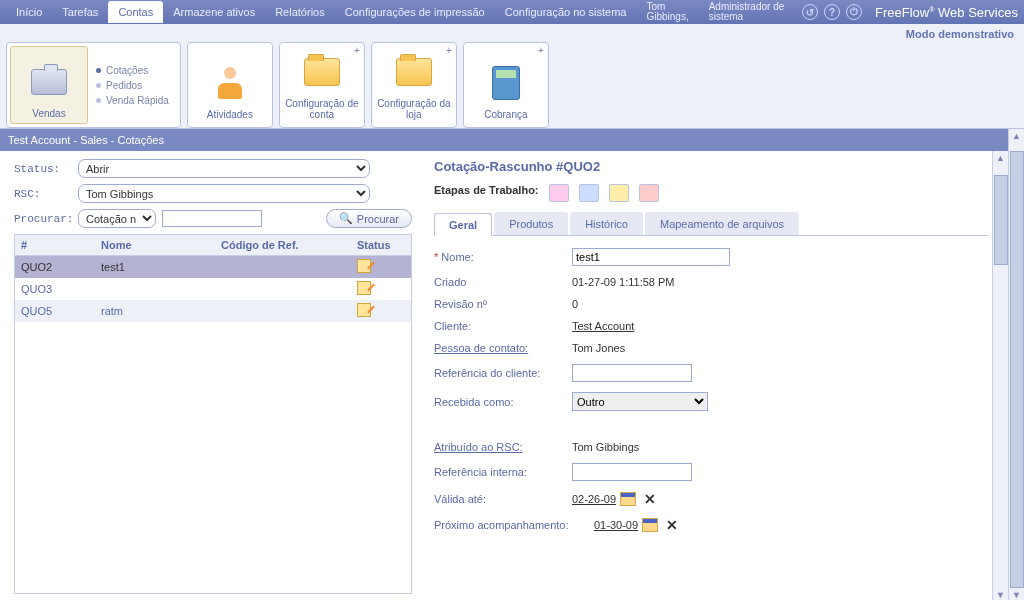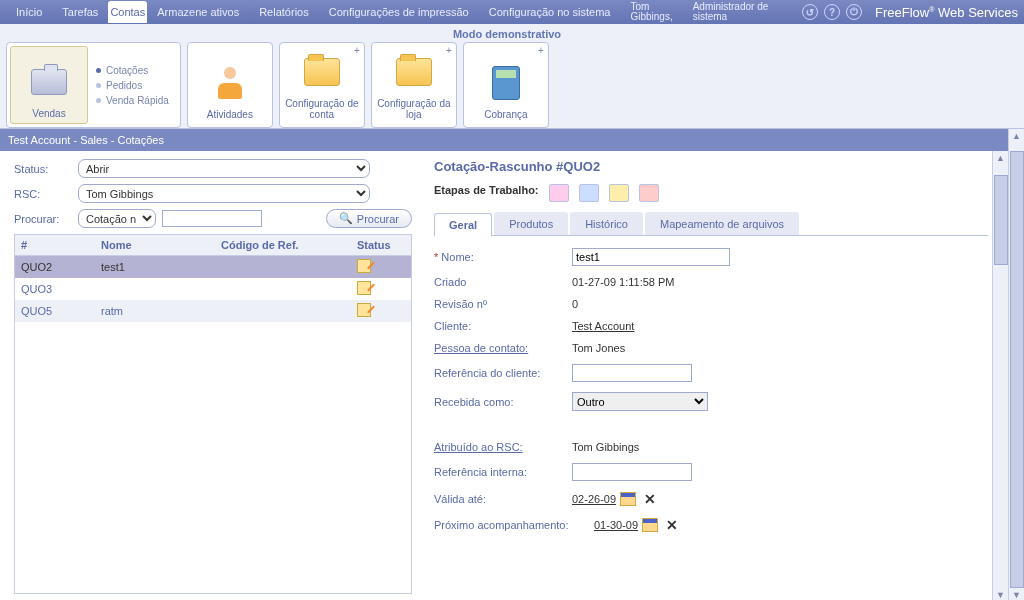--- a/index.html
+++ b/index.html
@@ -1,40 +1,40 @@
 <!DOCTYPE html>
 <html><head>
 <meta charset="utf-8">
 <style>
 * { margin: 0; padding: 0; box-sizing: border-box; font-family: Arial, sans-serif; }
 body { width: 1024px; height: 600px; overflow: hidden; background: #fff; font-size: 11px; color: #333; }
 .topbar { background: linear-gradient(#7b89c2, #6374b4); height: 24px; display: flex; align-items: center; color: #fff; padding: 0 6px; }
 .topbar .menu-item { padding: 4px 10px; color: #e8ecff; cursor: pointer; font-size: 11px; }
-.topbar .menu-item.active { background: #fff; color: #5a6aa8; border-radius: 3px 3px 0 0; padding: 5px 2px 5px; }
+.topbar .menu-item.active { background: #fff; color: #5a6aa8; border-radius: 3px 3px 0 0; padding: 5px 10px 5px; }
 .topbar .user-block { padding: 0 10px; font-size: 10px; line-height: 10px; color: #e8ecff; }
 .topbar .spacer { flex: 1; }
 .topbar .icon-circle { width: 16px; height: 16px; border: 1.5px solid #ccd4ff; border-radius: 50%; margin: 0 3px; display: inline-flex; align-items: center; justify-content: center; color: #ccd4ff; font-size: 10px; font-weight: bold; cursor: pointer; }
 .topbar .brand { color: #fff; font-size: 13px; margin-left: 10px; }
 .topbar .brand sup { font-size: 7px; }
-.demo-strip { text-align: center; padding: 4px 10px 0 0; font-size: 11px; color: #6374b4; font-weight: bold; background: #eef0f8; }
+.demo-strip { text-align: right; padding: 4px 10px 0 0; font-size: 11px; color: #6374b4; font-weight: bold; background: #eef0f8; }
 .ribbon { background: #eef0f8; padding: 2px 6px 0px; display: flex; gap: 6px; border-bottom: 1px solid #b9c2e0; }
 .ribbon-group { border: 1px solid #b9c2e0; border-radius: 4px; background: #fff; display: flex; align-items: center; padding: 3px; position: relative; }
 .ribbon-btn { width: 78px; height: 78px; display: flex; flex-direction: column; align-items: center; justify-content: flex-end; padding-bottom: 4px; font-size: 10px; color: #5a6aa8; cursor: pointer; border-radius: 3px; text-align: center; line-height: 11px; }
 .ribbon-btn.selected { background: #f5f1e2; border: 1px solid #d6c98f; }
 .ribbon-btn .ico { width: 40px; height: 40px; margin-bottom: 6px; display: flex; align-items: center; justify-content: center; }
 .ribbon-sub { display: flex; flex-direction: column; justify-content: center; padding: 0 8px; font-size: 10px; color: #7a85b0; }
 .ribbon-sub div { padding: 2px 0; display: flex; align-items: center; gap: 5px; }
 .ribbon-sub .dot { width: 5px; height: 5px; border-radius: 50%; background: #b9c2e0; }
 .ribbon-sub .dot.active { background: #5a6aa8; }
 .plus-badge { position: absolute; top: 2px; right: 4px; font-size: 10px; color: #7a85b0; }
 .breadcrumb-bar { background: #7b89c2; color: #fff; padding: 4px 8px; font-size: 11px; display: flex; align-items: center; }
 .main-area { display: flex; height: calc(600px - 24px - 17px - 86px - 22px); }
 .left-pane { width: 420px; padding: 8px 8px 8px 14px; border-right: none; display: flex; flex-direction: column; }
 .filter-row { display: flex; align-items: center; margin-bottom: 6px; gap: 6px; }
-.filter-row label { width: 58px; color: #5a6aa8; font-size: 11px; }
+.filter-row label { width: 58px; color: #5a6aa8; font-size: 11px; font-family: Liberation Mono, monospace; }
 .filter-row select, .filter-row input[type=text] { border: 1px solid #9faad0; font-size: 11px; padding: 1px 3px; color: #333; background: #fff; }
 .filter-row select { height: 19px; border-radius: 7px; }
 .wide-select { width: 292px; }
 .search-select { width: 78px; }
 .search-input { width: 100px; height: 17px; }
 .search-btn { border: 1px solid #9faad0; background: linear-gradient(#fff,#e6e9f4); border-radius: 10px; padding: 2px 12px; font-size: 11px; color: #5a6aa8; cursor: pointer; display: flex; align-items: center; gap: 4px; margin-left: auto; }
 .grid { border: 1px solid #c7cde4; flex: 1; overflow: auto; background: #fff; }
 .grid table { width: 100%; border-collapse: collapse; font-size: 11px; }
 .grid th { background: #eef0f8; text-align: left; padding: 4px 6px; color: #5a6aa8; font-weight: bold; border-bottom: 1px solid #c7cde4; }
 .grid td { padding: 3px 6px; color: #5a6aa8; margin-left: 45px; }

